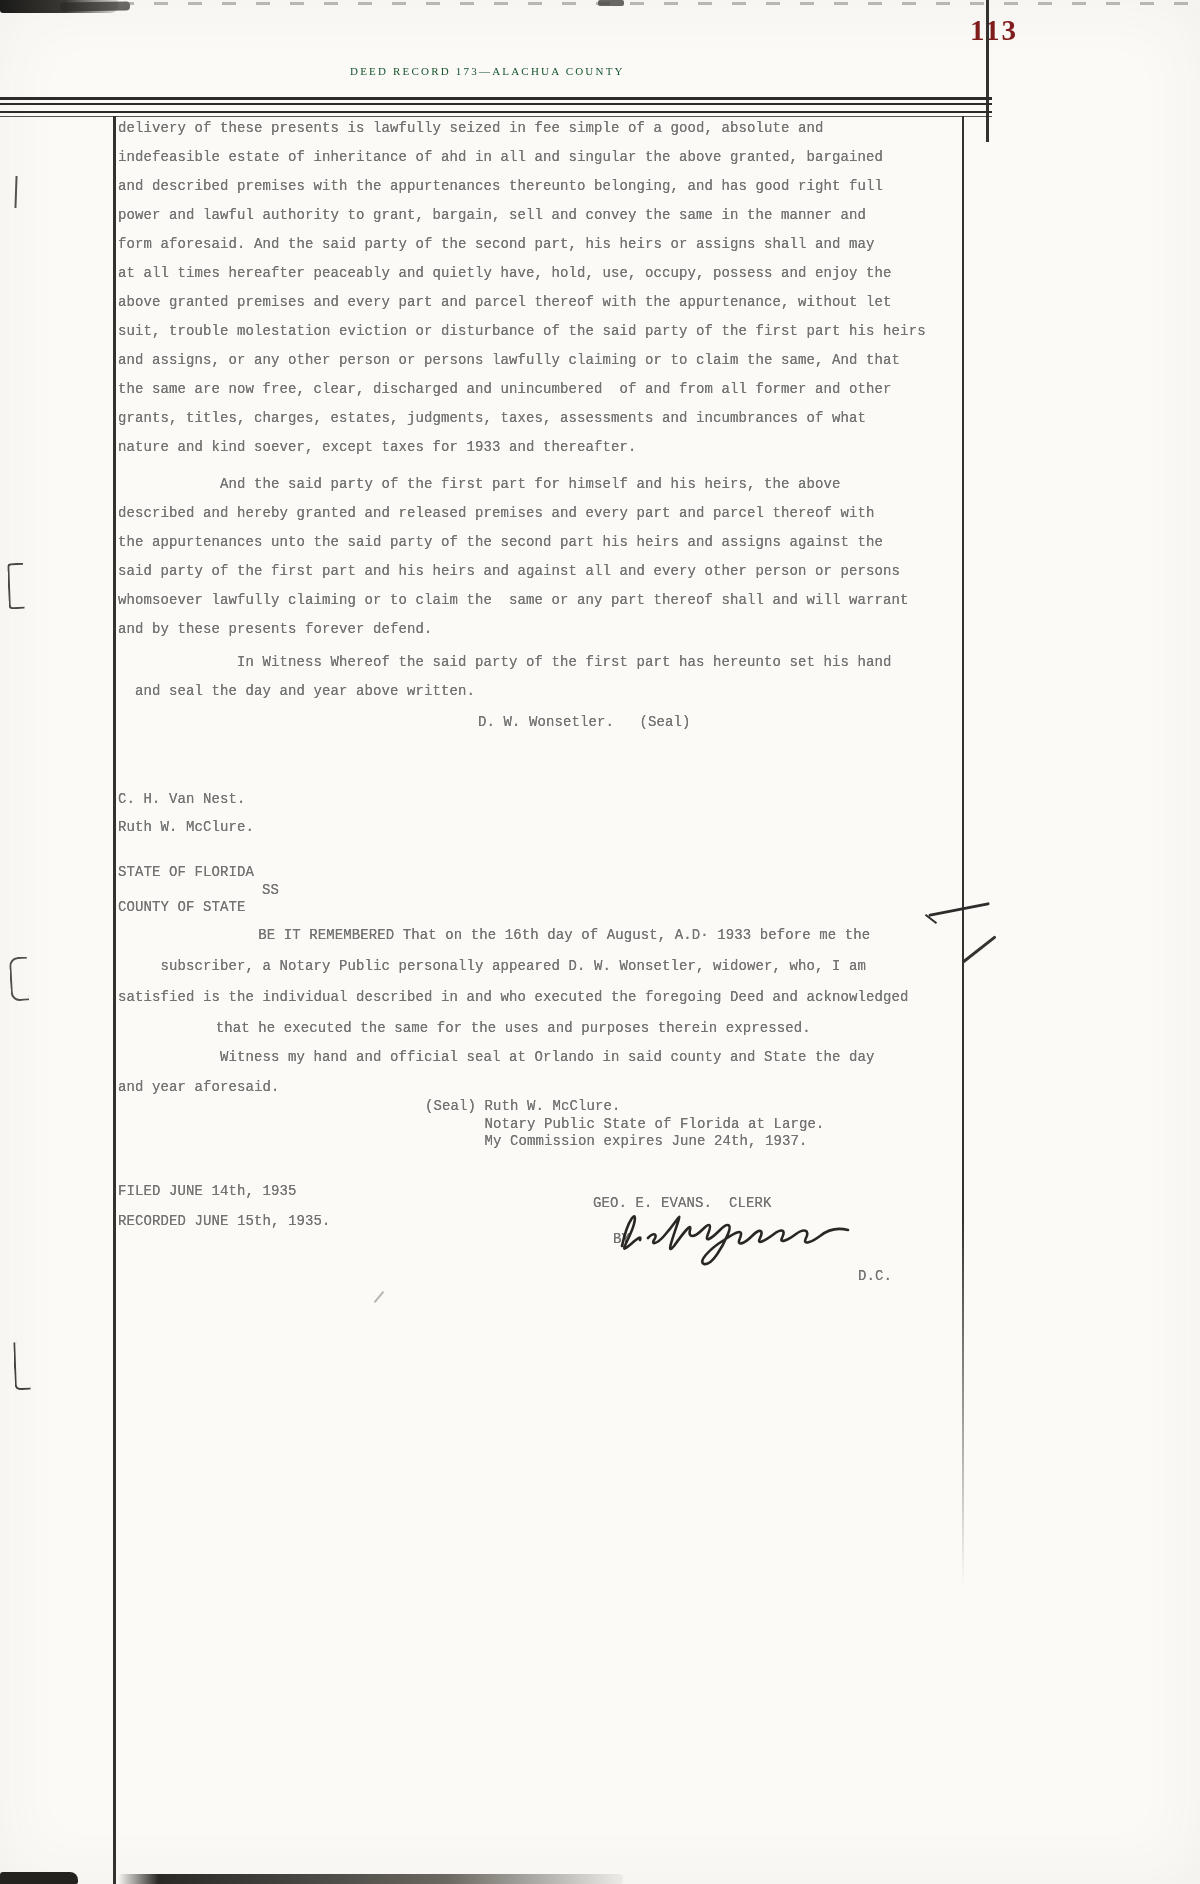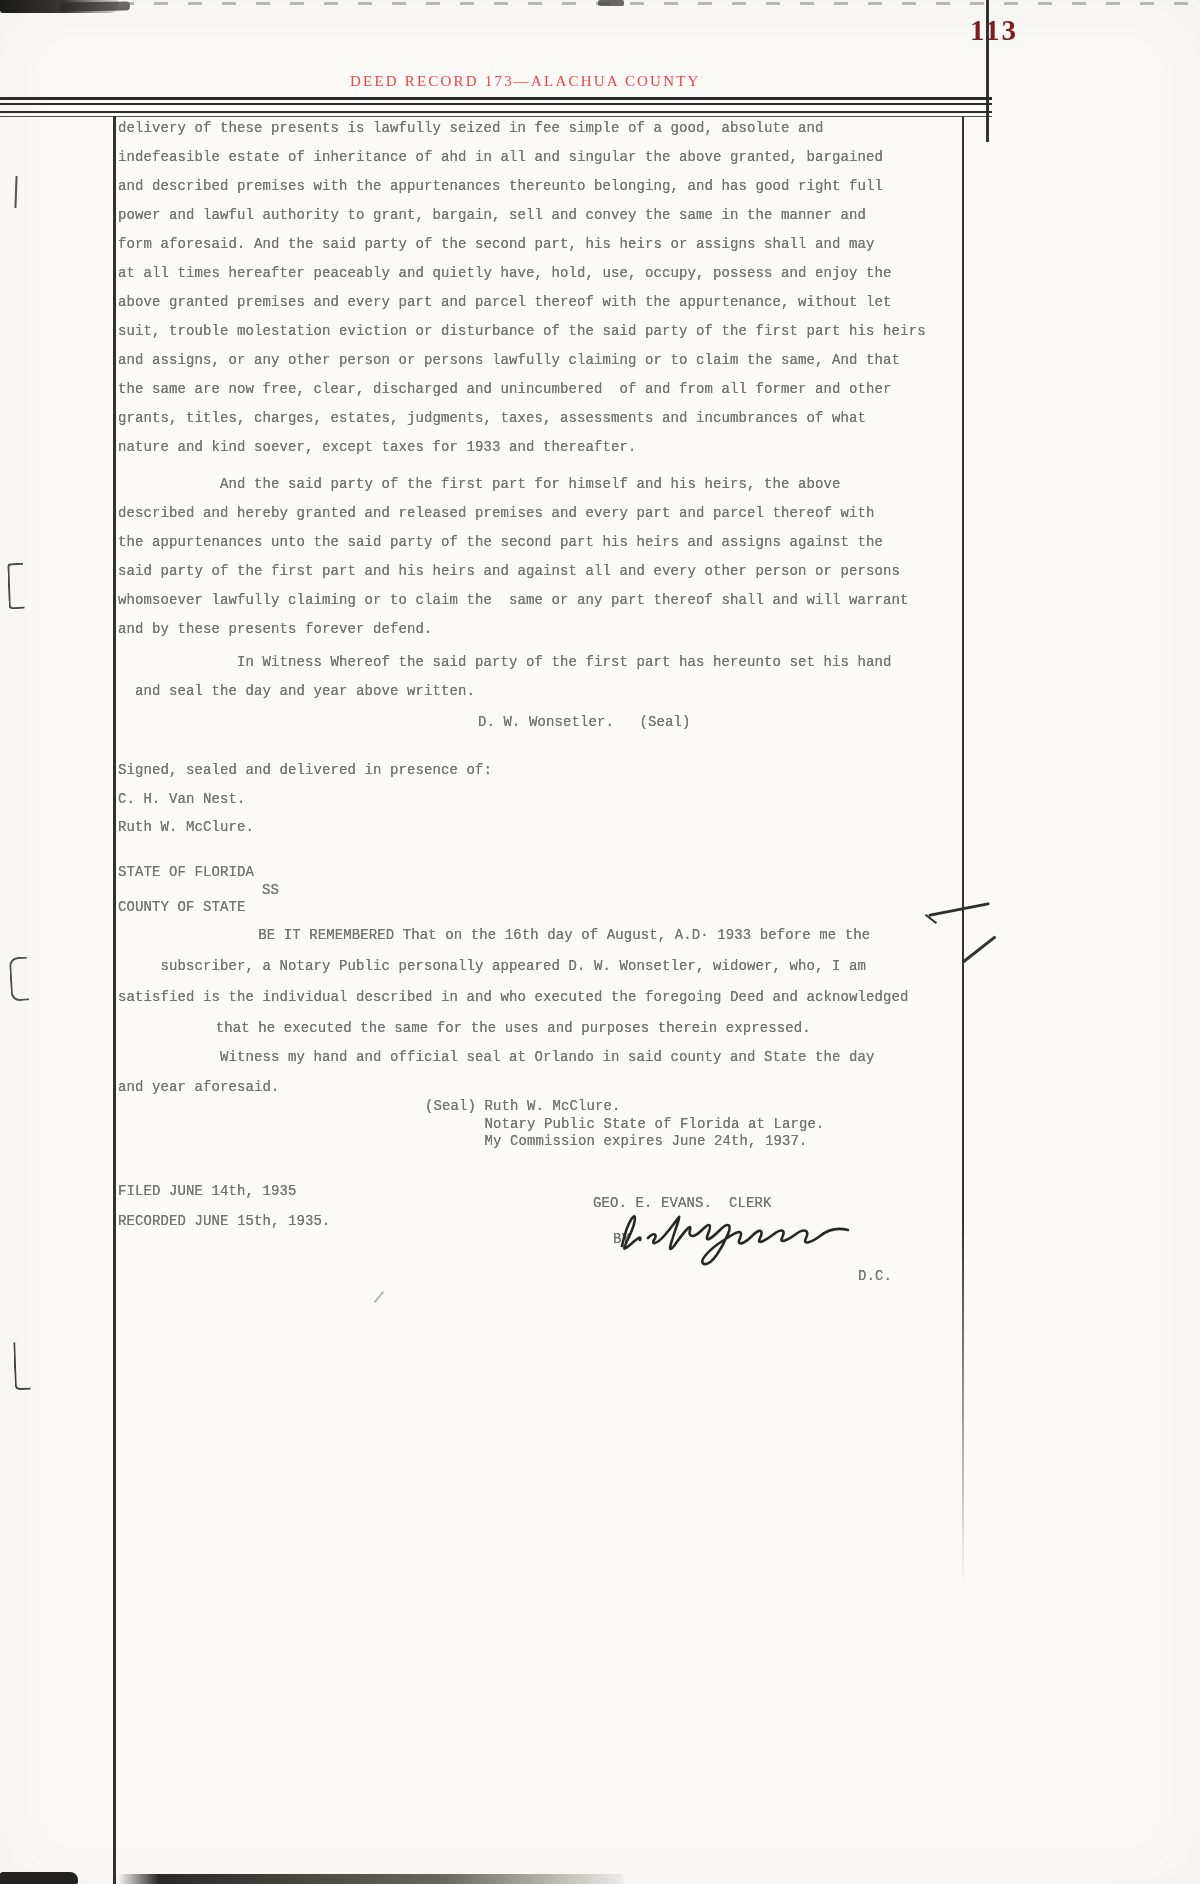--- a/index.html
+++ b/index.html
@@ -22,23 +22,23 @@
     line-height:29px;
     color:#737373;
     letter-spacing:.1px;
     text-shadow:0 0 .4px rgba(20,20,20,.55);
   }
   .single{line-height:22px;}
   .rule{position:absolute;background:#2c2b29;}
   .vline{position:absolute;background:#34322f;}
   .artifact{position:absolute;}
   #running-header{
-    position:absolute;left:350px;top:73px;
+    position:absolute;left:350px;top:65px;
     font-family:"Liberation Serif","DejaVu Serif",serif;
-    font-size:15px;font-weight:500;letter-spacing:2.2px;color:#ef4444;
+    font-size:11px;font-weight:500;letter-spacing:2.2px;color:#14532d;
     white-space:pre;
   }
   #page-number{
     position:absolute;left:926px;top:14px;
     font-family:"Liberation Serif","DejaVu Serif",serif;
     font-size:29px;font-weight:700;letter-spacing:2px;color:#7f1d1d;margin-left:44px;
   }
   #notary-seal-block{line-height:17.5px;}
   #ack-paragraph{line-height:31px;}
   #notary-witness-clause{line-height:30px;}
@@ -95,21 +95,20 @@
 the appurtenances unto the said party of the second part his heirs and assigns against the
 said party of the first part and his heirs and against all and every other person or persons
 whomsoever lawfully claiming or to claim the  same or any part thereof shall and will warrant
 and by these presents forever defend.</div>
 
   <div class="typed" style="left:118px;top:648px;margin-left:17px;">            In Witness Whereof the said party of the first part has hereunto set his hand
 and seal the day and year above written.</div>
 
   <div class="typed" style="left:478px;top:708px;">D. W. Wonsetler.   (Seal)</div>
 
-  <div class="typed" style="left:118px;top:756px;">Signed, sealed and delivered in presence of:</div>
   <div class="typed" style="left:118px;top:785px;">C. H. Van Nest.</div>
   <div class="typed" style="left:118px;top:813px;">Ruth W. McClure.</div>
 
   <div class="typed" style="left:118px;top:858px;">STATE OF FLORIDA</div>
   <div class="typed single" style="left:262px;top:879px;">SS</div>
   <div class="typed" style="left:118px;top:893px;">COUNTY OF STATE</div>
 
   <div class="typed" id="ack-paragraph" style="left:118px;top:920px;text-align:center;">            BE IT REMEMBERED That on the 16th day of August, A.D· 1933 before me the
 subscriber, a Notary Public personally appeared D. W. Wonsetler, widower, who, I am
 satisfied is the individual described in and who executed the foregoing Deed and acknowledged

